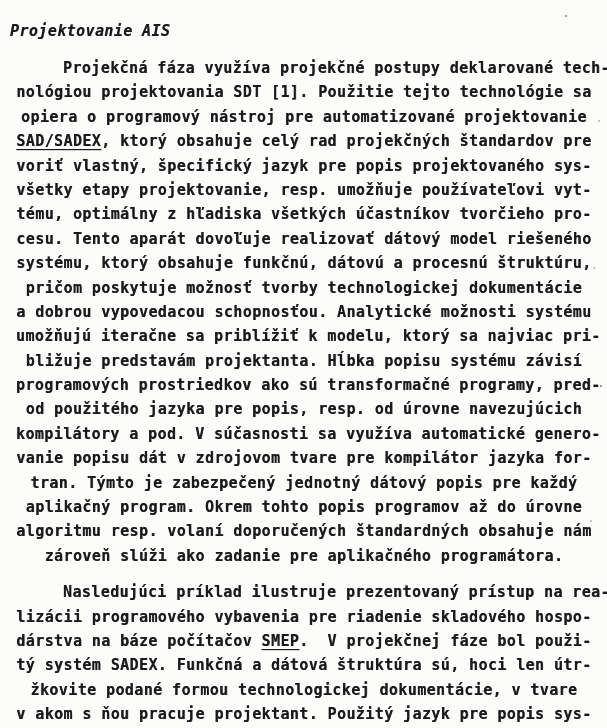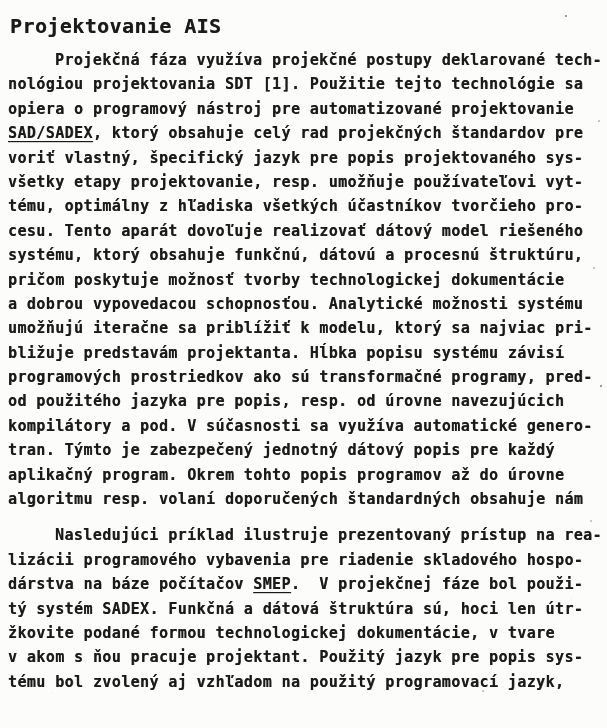--- a/index.html
+++ b/index.html
@@ -29,35 +29,37 @@
       radial-gradient(circle 1.1px at 52px 693px, #555 45%, transparent 65%),
       radial-gradient(circle 1.0px at 431px 36px, #666 45%, transparent 65%),
       radial-gradient(circle 1.0px at 350px 110px, #666 45%, transparent 65%);
     overflow: hidden;
     font-family: "DejaVu Sans Mono", "Liberation Mono", monospace;
     color: #1a1a1a;
   }
   .title {
     position: absolute;
     left: 10px;
-    top: 14px;
-    font-size: 20px;
+    top: 22px;
+    font-size: 15px;
     font-weight: bold;
     letter-spacing: 0.4px;
     white-space: pre;
     text-shadow: 0.3px 0.3px 0.5px rgba(10,10,10,0.6);
+    font-style: italic;
   }
   .doc-body {
     position: absolute;
     left: 8px;
     top: 48px;
     width: 592px;
   }
   .paragraph {
-    margin: 0;
+    margin: 8px;
+    text-align: center;
   }
   .paragraph + .paragraph {
     margin-top: 12px;
   }
   .line {
     height: 24.4px;
     line-height: 24.4px;
     font-size: 15px;
     font-weight: bold;
     letter-spacing: 0.4px;
@@ -88,23 +90,25 @@
         <div class="line"><span>tému, optimálny z hľadiska všetkých účastníkov tvorčieho pro-</span></div>
         <div class="line"><span>cesu. Tento aparát dovoľuje realizovať dátový model riešeného</span></div>
         <div class="line"><span>systému, ktorý obsahuje funkčnú, dátovú a procesnú štruktúru,</span></div>
         <div class="line"><span>pričom poskytuje možnosť tvorby technologickej dokumentácie</span></div>
         <div class="line"><span>a dobrou vypovedacou schopnosťou. Analytické možnosti systému</span></div>
         <div class="line"><span>umožňujú iteračne sa priblížiť k modelu, ktorý sa najviac pri-</span></div>
         <div class="line"><span>bližuje predstavám projektanta. Hĺbka popisu systému závisí</span></div>
         <div class="line"><span>programových prostriedkov ako sú transformačné programy, pred-</span></div>
         <div class="line"><span>od použitého jazyka pre popis, resp. od úrovne navezujúcich</span></div>
         <div class="line"><span>kompilátory a pod. V súčasnosti sa využíva automatické genero-</span></div>
+        <div class="line"><span>vanie popisu dát v zdrojovom tvare pre kompilátor jazyka for-</span></div>
         <div class="line"><span>tran. Týmto je zabezpečený jednotný dátový popis pre každý</span></div>
         <div class="line"><span>aplikačný program. Okrem tohto popis programov až do úrovne</span></div>
         <div class="line"><span>algoritmu resp. volaní doporučených štandardných obsahuje nám</span></div>
+        <div class="line"><span>zároveň slúži ako zadanie pre aplikačného programátora.</span></div>
       </div>
       <div class="paragraph">
         <div class="line first"><span>Nasledujúci príklad ilustruje prezentovaný prístup na rea-</span></div>
         <div class="line"><span>lizácii programového vybavenia pre riadenie skladového hospo-</span></div>
         <div class="line"><span>dárstva na báze počítačov </span><span class="underline">SMEP</span><span>.  V projekčnej fáze bol použi-</span></div>
         <div class="line"><span>tý systém SADEX. Funkčná a dátová štruktúra sú, hoci len útr-</span></div>
         <div class="line"><span>žkovite podané formou technologickej dokumentácie, v tvare</span></div>
         <div class="line"><span>v akom s ňou pracuje projektant. Použitý jazyk pre popis sys-</span></div>
         <div class="line"><span>tému bol zvolený aj vzhľadom na použitý programovací jazyk,</span></div>
       </div>

